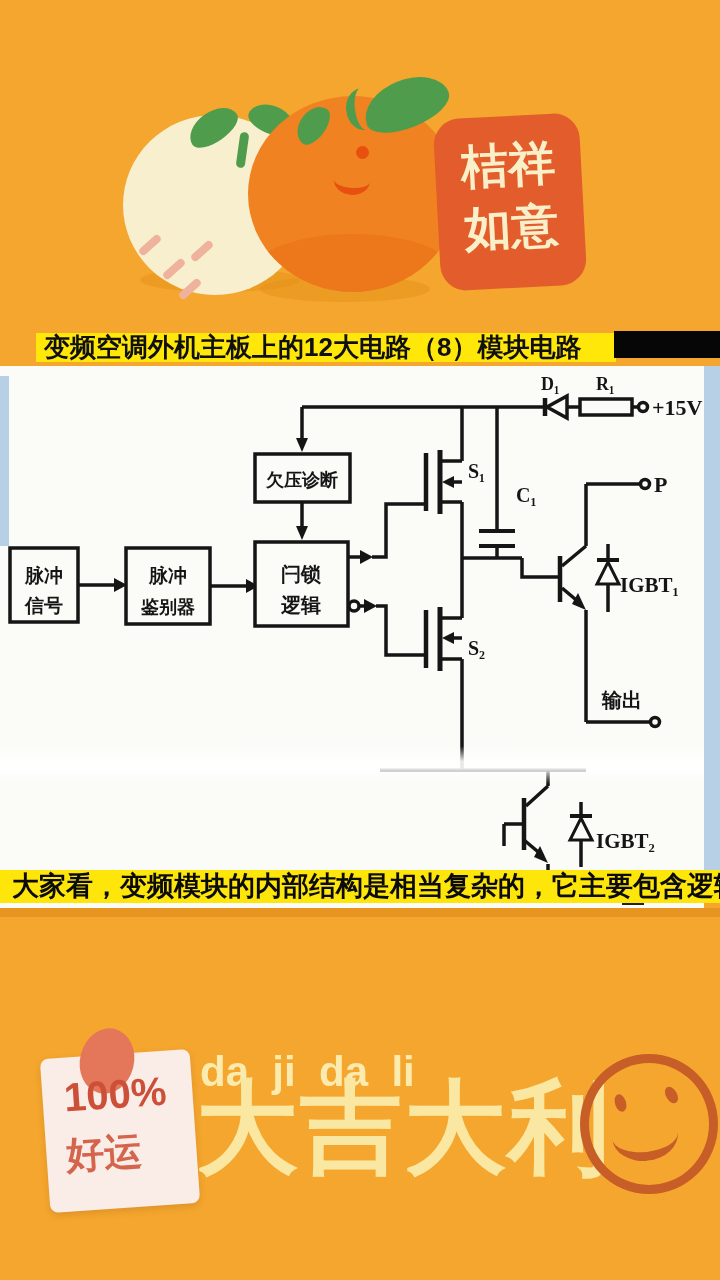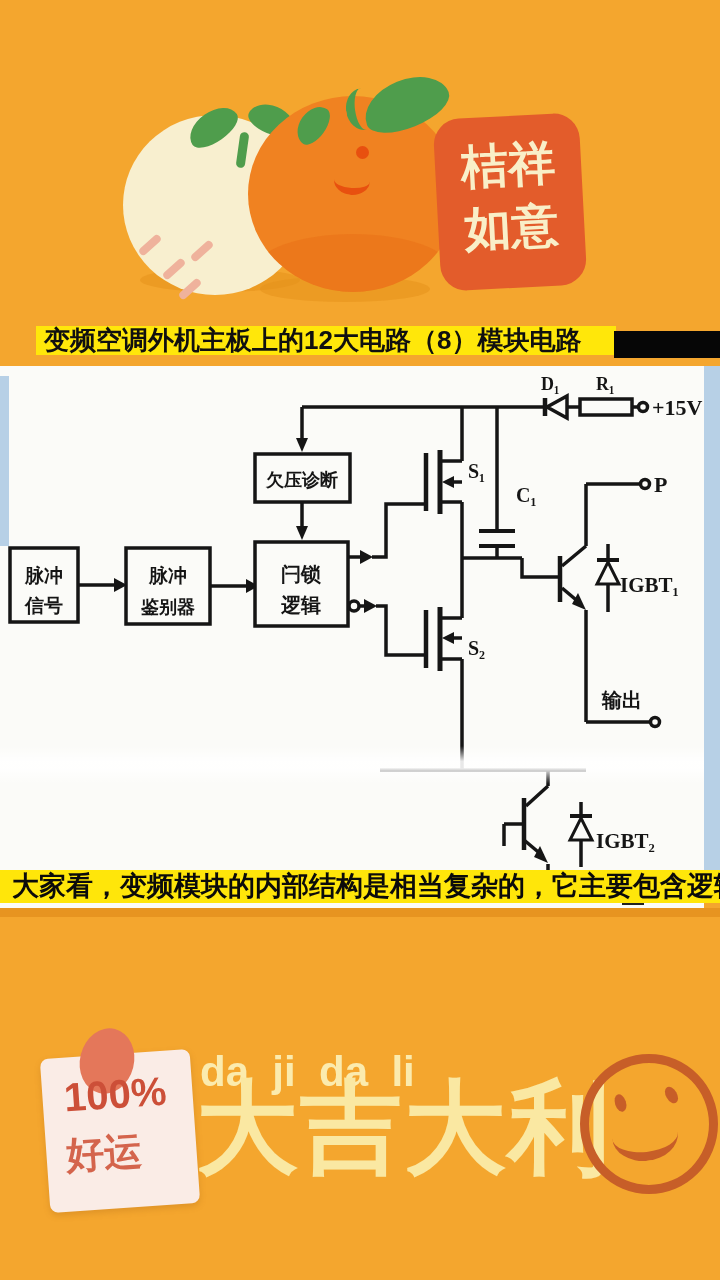--- a/index.html
+++ b/index.html
@@ -86,21 +86,21 @@
   <div class="abs leaf" style="left:292px;top:112px;width:42px;height:26px;transform:rotate(-55deg);"></div>
   <div class="abs eye" style="left:356px;top:146px;"></div>
   <div class="abs smile" style="left:334px;top:166px;transform:rotate(4deg);"></div>
 
   <div class="abs badge" style="left:437px;top:116px;">
     <div>桔祥</div>
     <div>如意</div>
   </div>
 </div>
 
-<div class="abs title-bar" style="left:36px;top:326px;width:580px;height:29px;">
+<div class="abs title-bar" style="left:36px;top:333px;width:580px;height:29px;">
   <span>变频空调外机主板上的12大电路（8）模块电路</span>
 </div>
 <div class="abs black-box" style="left:614px;top:331px;width:106px;height:27px;"></div>
 
 <svg class="abs" style="left:0;top:366px;" width="720" height="542" viewBox="0 366 720 542" xmlns="http://www.w3.org/2000/svg">
 
   <rect x="0" y="366" width="704" height="542" fill="#FBFBF8"></rect>
   <rect x="0" y="376" width="9" height="170" fill="#B7D0E6"></rect>
   <rect x="704" y="366" width="16" height="505" fill="#B7D0E6"></rect>
 

